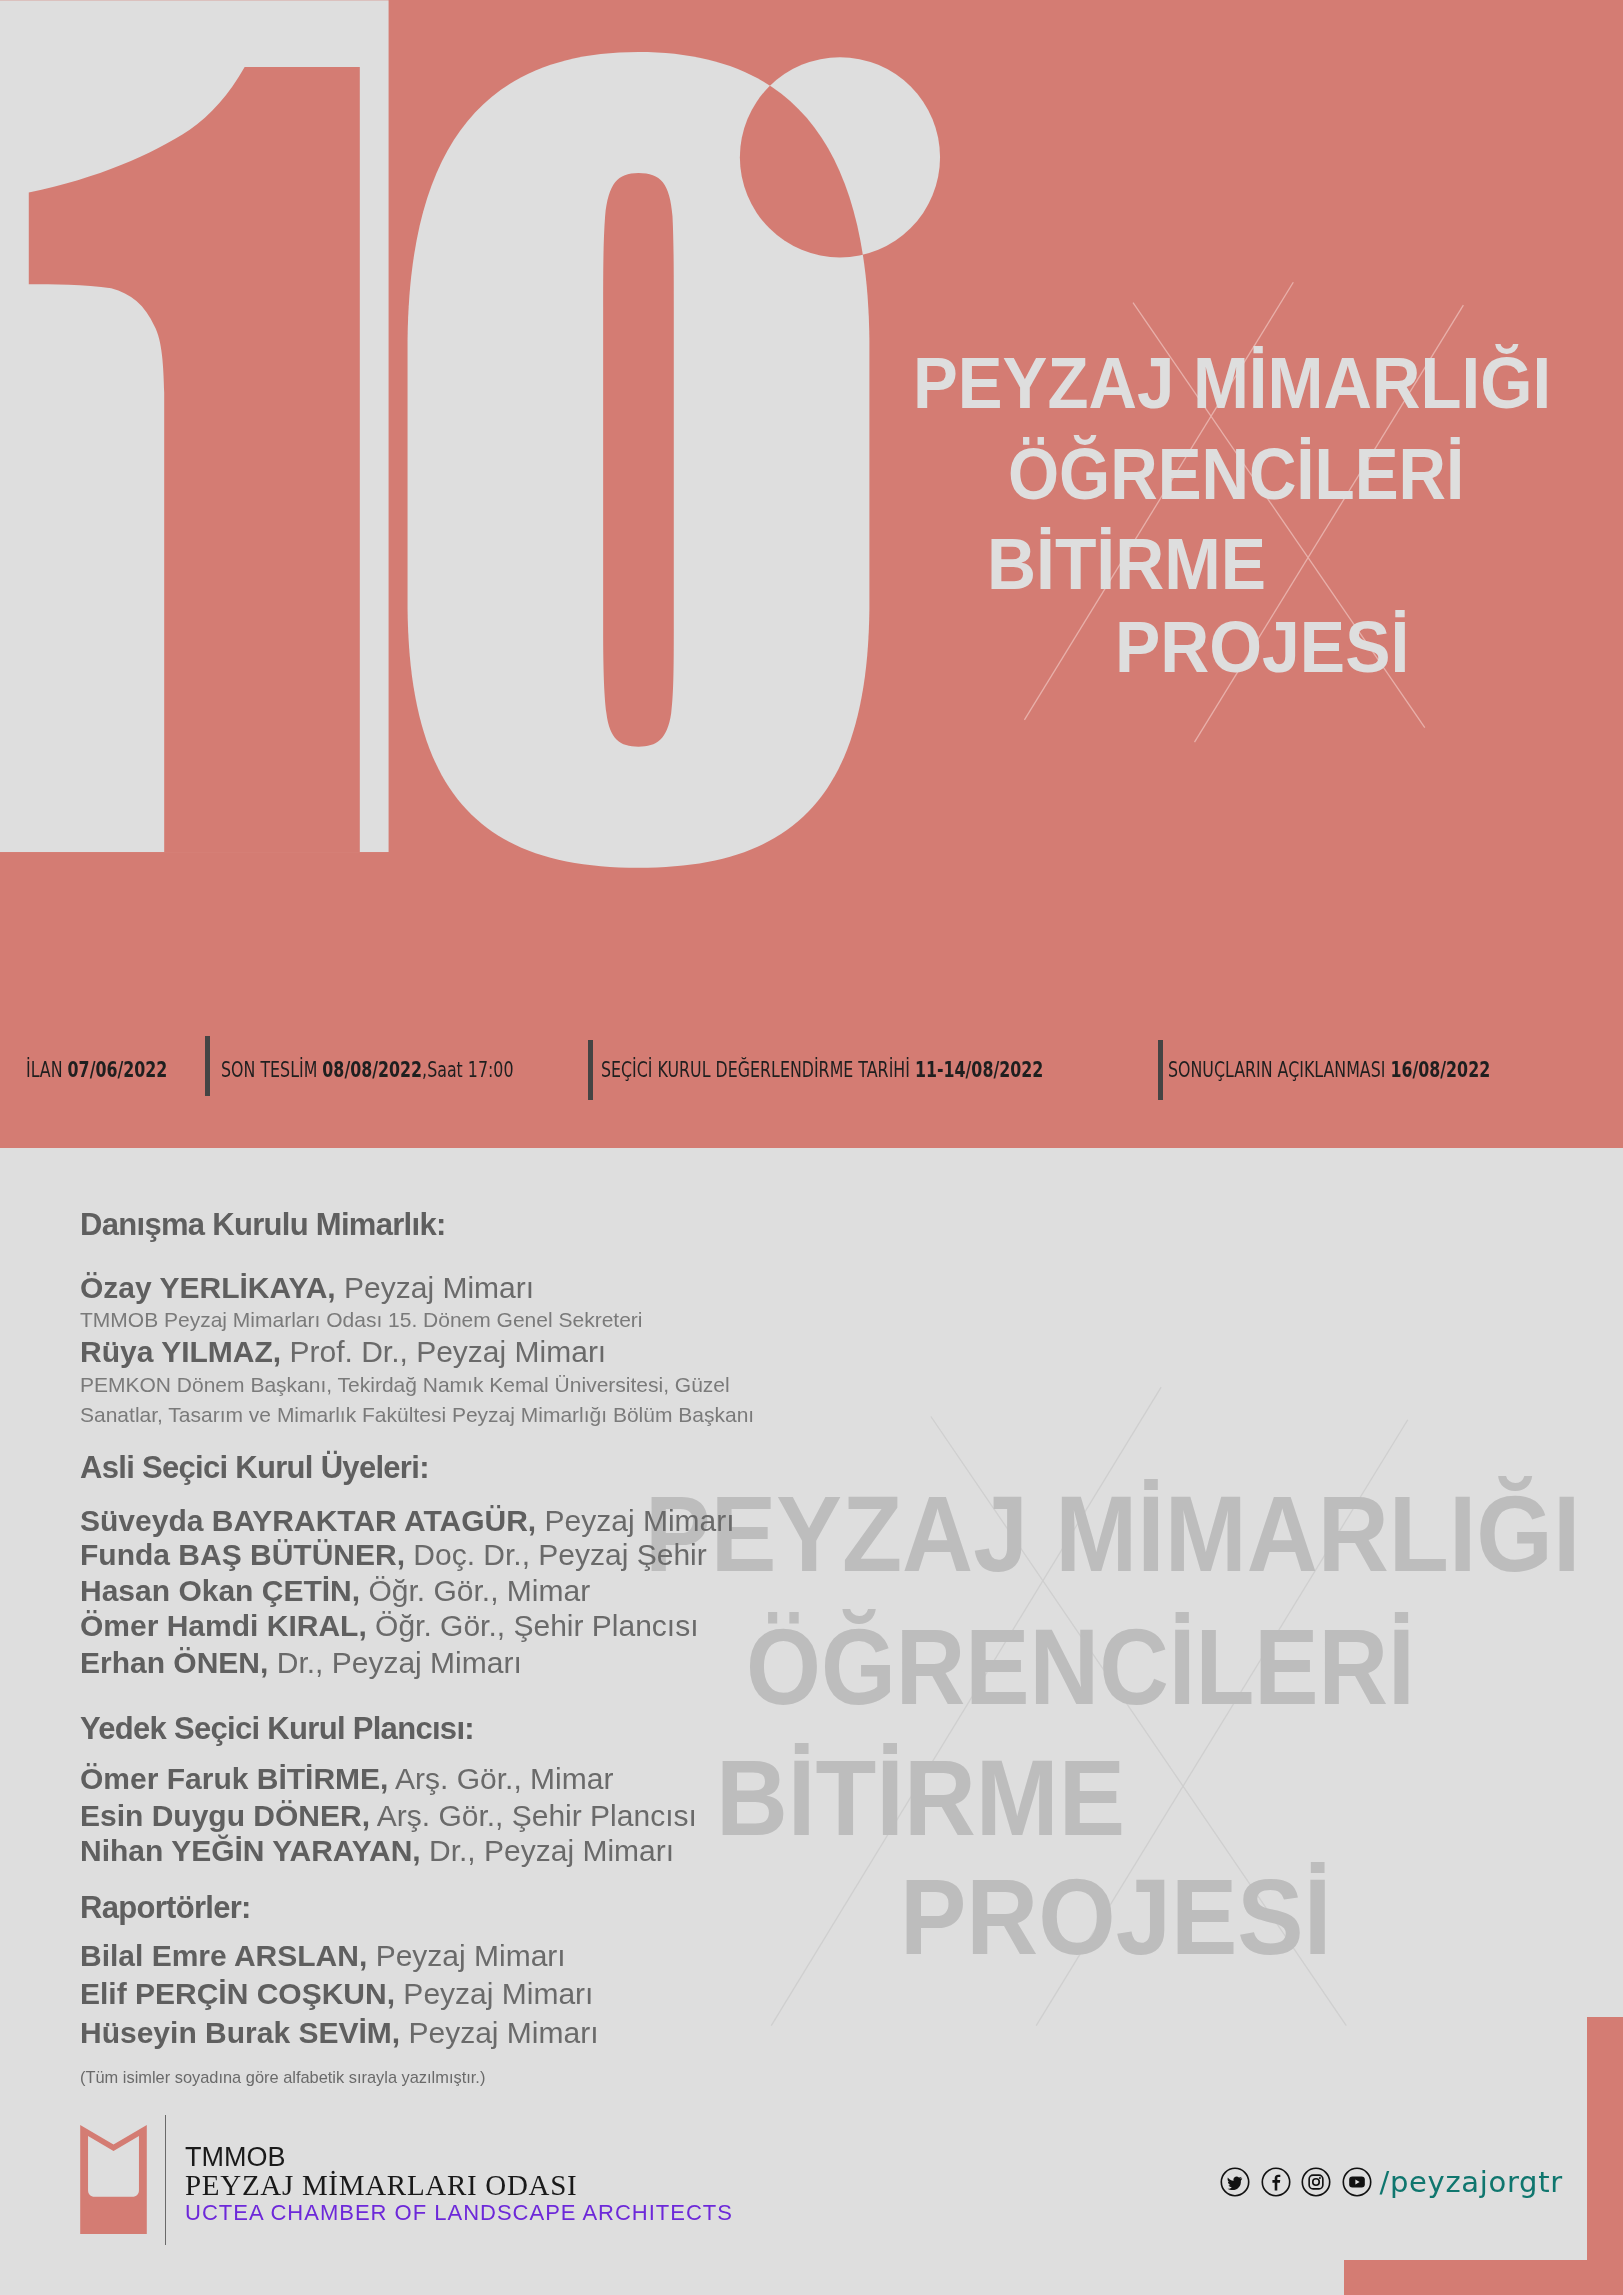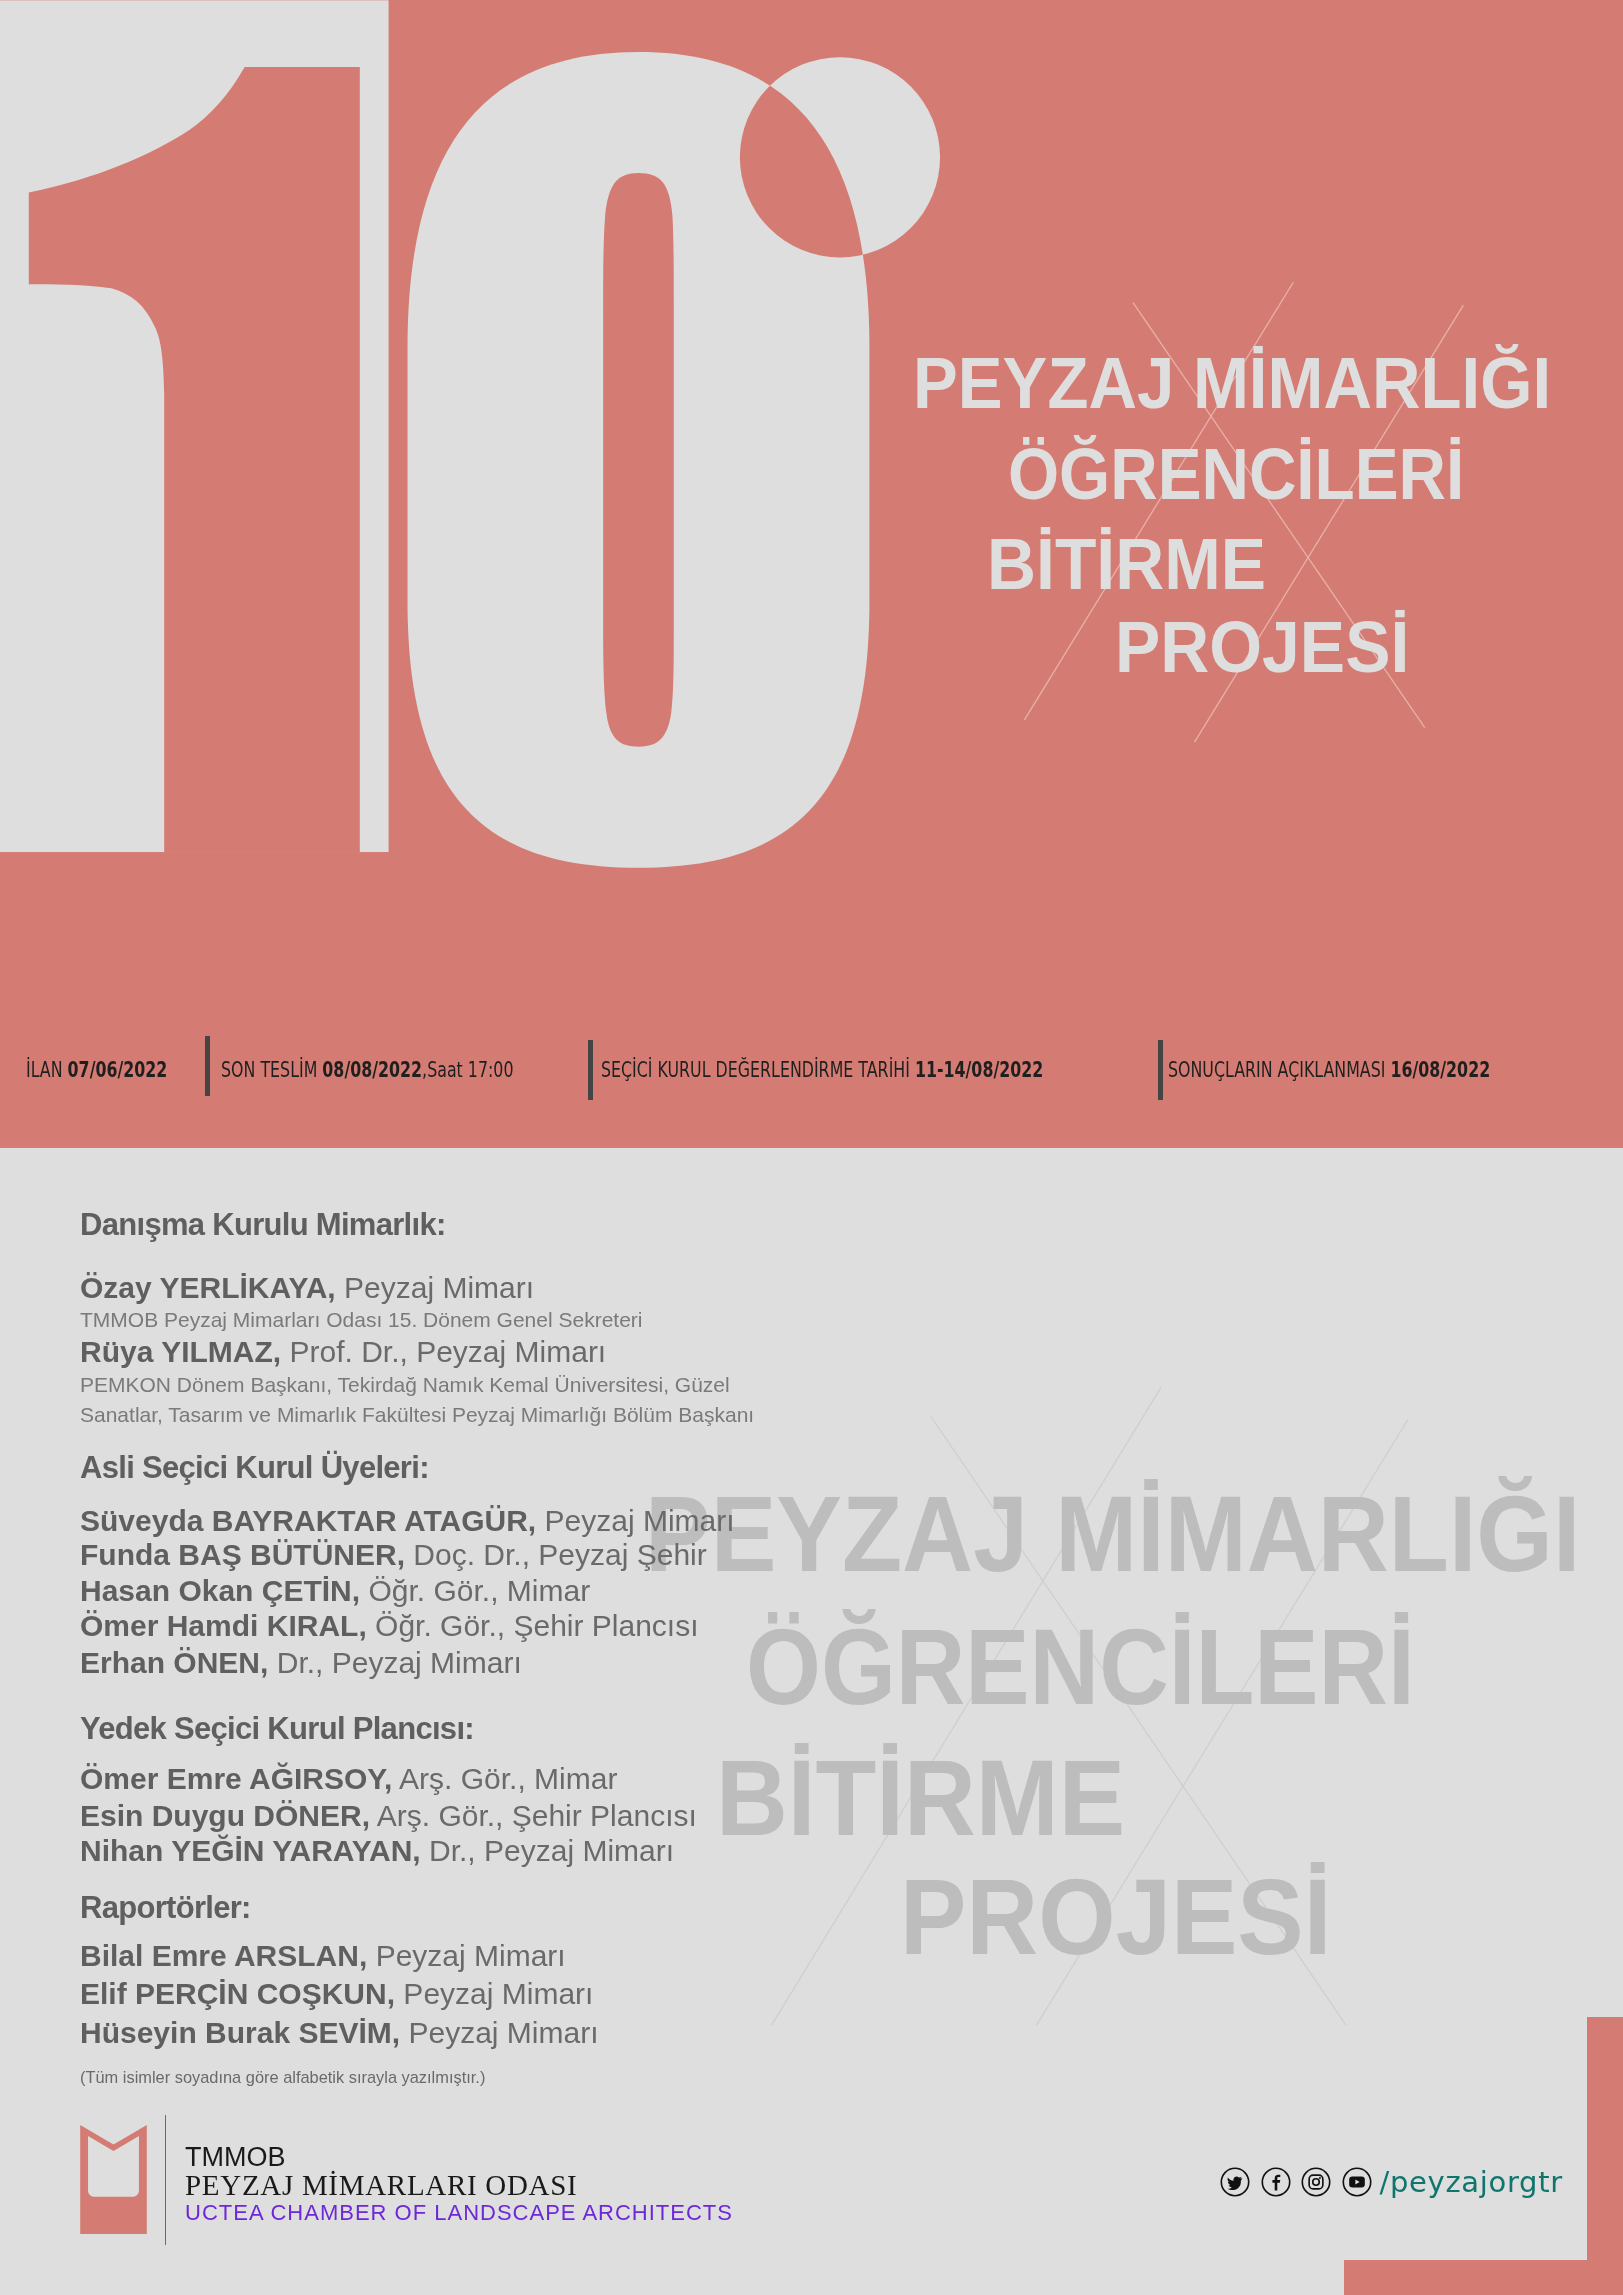--- a/index.html
+++ b/index.html
@@ -129,21 +129,21 @@
 </div>
 <div class="list-line member-line" style="top:1611px;">
   <span class="member-name">Ömer Hamdi KIRAL,</span><span class="member-title"> Öğr. Gör., Şehir Plancısı</span>
 </div>
 <div class="list-line member-line" style="top:1648px;">
   <span class="member-name">Erhan ÖNEN,</span><span class="member-title"> Dr., Peyzaj Mimarı</span>
 </div>
 
 <div class="list-line section-heading" style="top:1713px;">Yedek Seçici Kurul Plancısı:</div>
 <div class="list-line member-line" style="top:1764px;">
-  <span class="member-name">Ömer Emre AĞIRSOY,</span><span class="member-title"> Arş. Gör., Mimar</span>
+  <span class="member-name">Ömer Faruk BİTİRME,</span><span class="member-title"> Arş. Gör., Mimar</span>
 </div>
 <div class="list-line member-line" style="top:1801px;">
   <span class="member-name">Esin Duygu DÖNER,</span><span class="member-title"> Arş. Gör., Şehir Plancısı</span>
 </div>
 <div class="list-line member-line" style="top:1836px;">
   <span class="member-name">Nihan YEĞİN YARAYAN,</span><span class="member-title"> Dr., Peyzaj Mimarı</span>
 </div>
 
 <div class="list-line section-heading" style="top:1892px;">Raportörler:</div>
 <div class="list-line member-line" style="top:1941px;">

